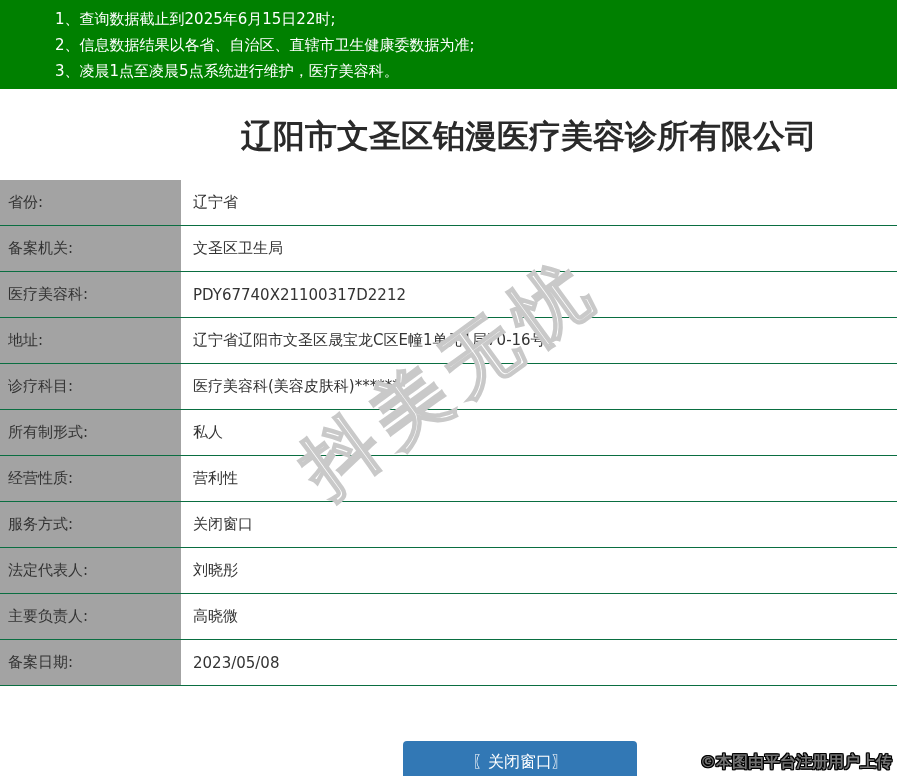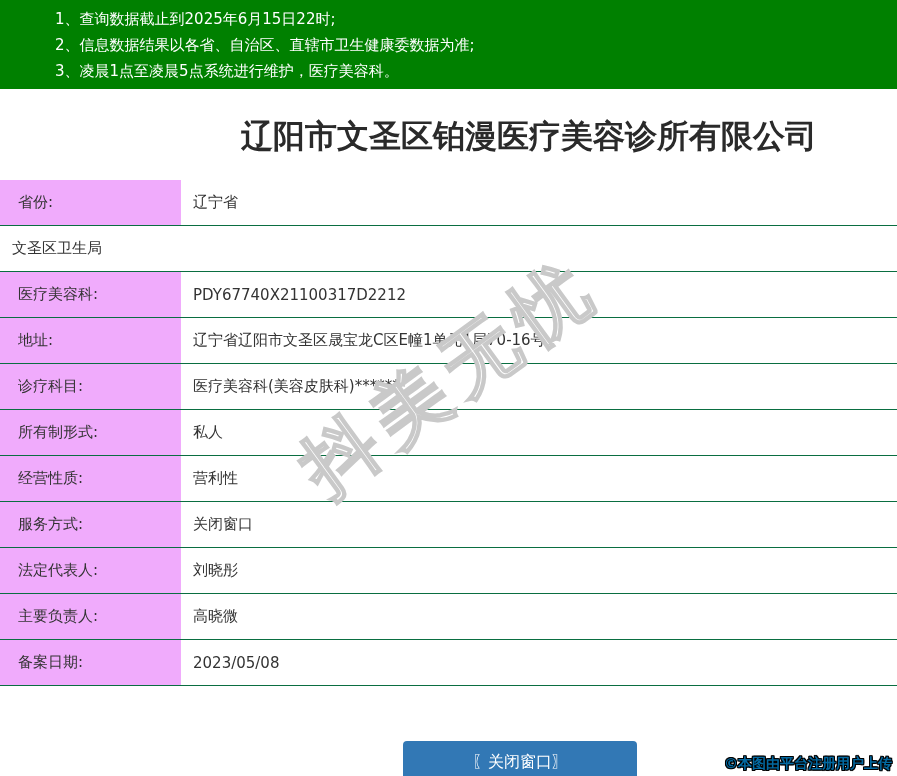--- a/index.html
+++ b/index.html
@@ -40,24 +40,24 @@
     display:flex;
     height:45px;
     border-bottom:1px solid #0a6e41;
     font-size:15px;
     color:#333333;
   }
   .record-label {
     box-sizing:border-box;
     width:181px;
     flex-shrink:0;
-    background:#f0abfc;
+    background:#a3a3a3;
     display:flex;
     align-items:center;
-    padding-left:18px;
+    padding-left:8px;
   }
   .record-value {
     display:flex;
     align-items:center;
     padding-left:12px;
     white-space:nowrap;
   }
 
   
   .close-button {
@@ -86,23 +86,23 @@
     -webkit-text-stroke:2px #c9c9c9;
     white-space:nowrap;
     z-index:5;
     pointer-events:none;
   }
 
   
   .wm-copyright {
     position:absolute;
     right:5px; bottom:3px;
-    font-size:14px;
+    font-size:16px;
     font-weight:bold;
-    color:#0369a1;
+    color:#737373;
     text-shadow:-1px -1px 0 #000, 1px -1px 0 #000, -1px 1px 0 #000, 1px 1px 0 #000, 0 1px 0 #000, 0 -1px 0 #000, 1px 0 0 #000, -1px 0 0 #000;
     white-space:nowrap;
     z-index:6;
     text-align:center;
   }
 </style>
 </head>
 <body>
 
 <div class="page">
@@ -114,20 +114,21 @@
   </div>
 
   <div class="title">辽阳市文圣区铂漫医疗美容诊所有限公司</div>
 
   <div class="record-table">
     <div class="record-row">
       <div class="record-label">省份:</div>
       <div class="record-value">辽宁省</div>
     </div>
     <div class="record-row">
+      <div class="record-label">备案机关:</div>
       <div class="record-value">文圣区卫生局</div>
     </div>
     <div class="record-row">
       <div class="record-label">医疗美容科:</div>
       <div class="record-value">PDY67740X21100317D2212</div>
     </div>
     <div class="record-row">
       <div class="record-label">地址:</div>
       <div class="record-value">辽宁省辽阳市文圣区晟宝龙C区E幢1单元1层70-16号</div>
     </div>

